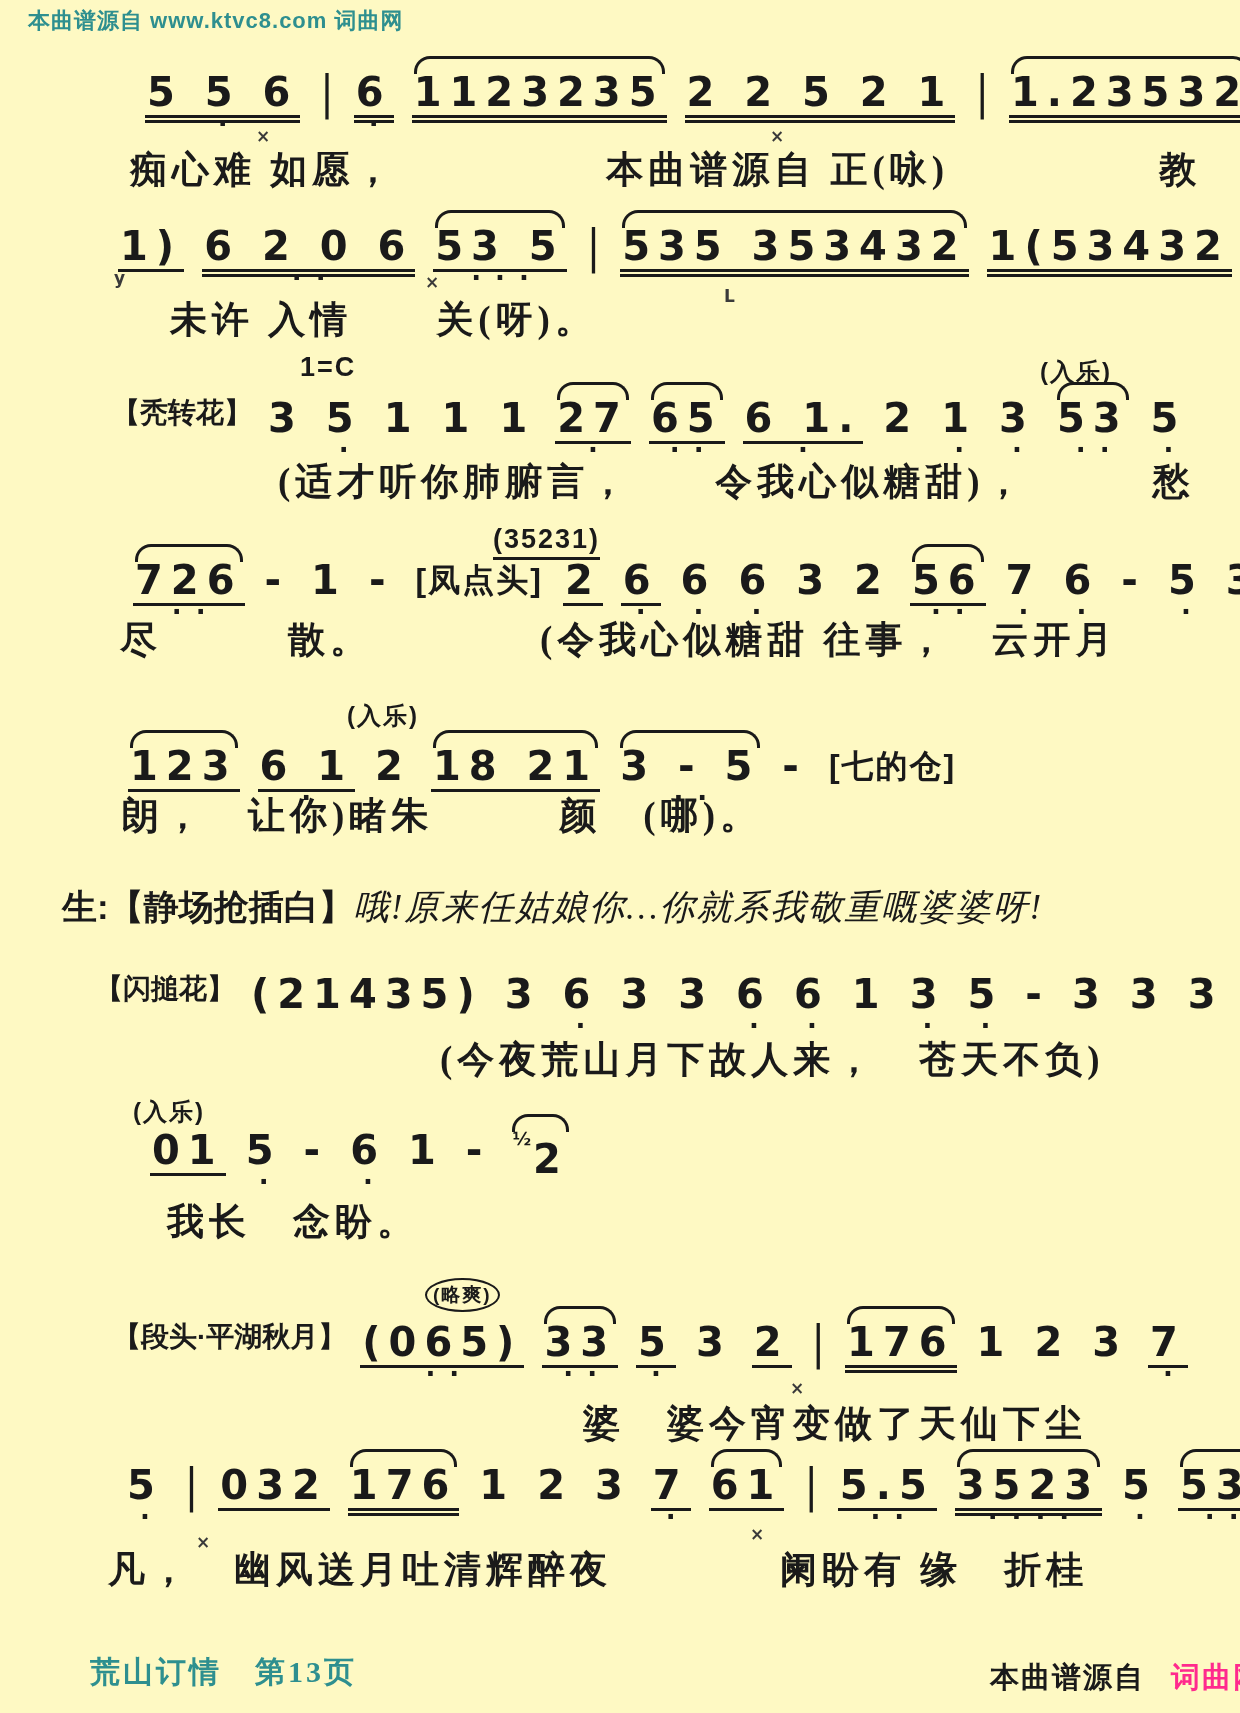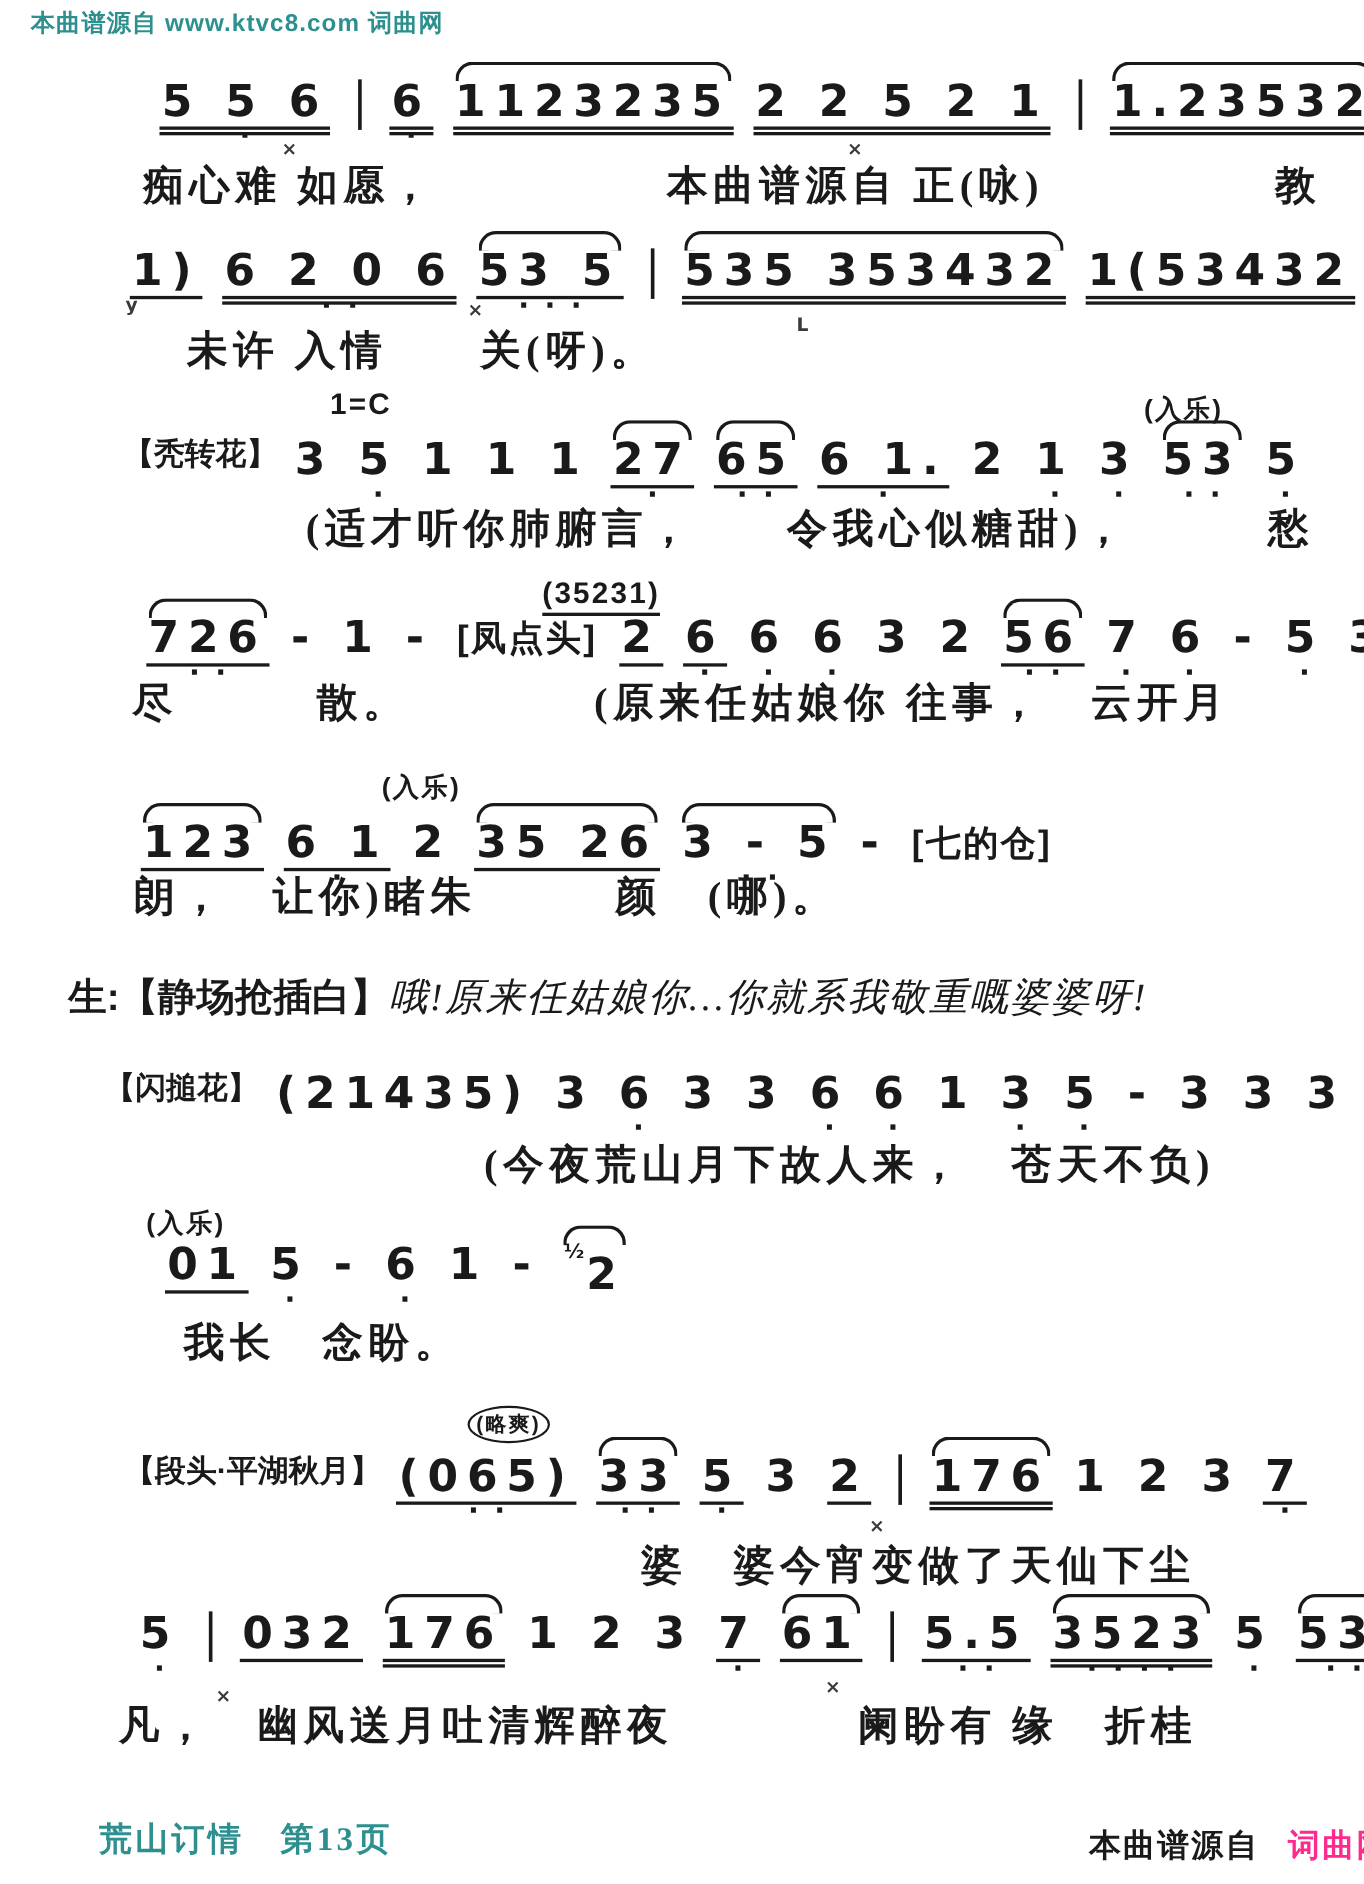--- a/index.html
+++ b/index.html
@@ -1,18 +1,18 @@
 <!DOCTYPE html>
 <html style="--teal: #2e8f8f; --pink: #ff2a8d; --ink: #1a1a1a;"><head>
 <meta charset="utf-8">
 <style>
   html,body{margin:0;padding:0;background:#e8e8e8;}
   .page{
     position:relative;width:1240px;height:1713px;margin:0 auto;
-    background:#ffffff;overflow:hidden;
+    background:#fef9c3;overflow:hidden;
     font-family:"Liberation Sans",sans-serif;color:var(--ink,#1a1a1a);
   }
   
   .watermark{
     position:absolute;left:28px;top:6px;font-size:22px;font-weight:bold;
     color:var(--teal,#2e8f8f);letter-spacing:1px;white-space:nowrap;
   }
   
   .sys{position:absolute;white-space:nowrap;display:flex;align-items:flex-start;}
   .notes{display:flex;align-items:flex-start;gap:18px;
@@ -146,29 +146,29 @@
         <span class="tk">3</span>
         <span class="tk">2</span>
         <span class="tk u1 arc">56<i class="dots">··</i></span>
         <span class="tk">7<i class="dots">·</i></span>
         <span class="tk">6<i class="dots">·</i></span>
         <span class="tk">-</span>
         <span class="tk">5<i class="dots">·</i></span>
         <span class="tk">3</span>
       </div>
   </div>
-  <div class="lyr" id="ly4">尽　　　散。　　　　(原来任姑娘你 往事，　云开月</div>
+  <div class="lyr" id="ly4">尽　　　散。　　　　(令我心似糖甜 往事，　云开月</div>
 
   <div class="ann" id="ann2">(入乐)</div>
   <div class="sys" id="s5">
     <div class="notes">
         <span class="tk u1 arc">123</span>
         <span class="tk u1">6 1<i class="dots">·</i></span>
         <span class="tk">2</span>
-        <span class="tk u1 arc">35 26</span>
+        <span class="tk u1 arc">18 21</span>
         <span class="tk arc">3 - 5<i class="dots">··</i></span>
         <span class="tk">-</span>
         <span class="tk lbl">[七的仓]</span>
       </div>
   </div>
   <div class="lyr" id="ly5">朗，　让你)睹朱　　　颜　(哪)。</div>
 
   <div class="speech" id="speech">
     <span class="sp-prefix">生:【静场抢插白】</span><span class="sp-text">哦!原来任姑娘你…你就系我敬重嘅婆婆呀!</span>
   </div>

